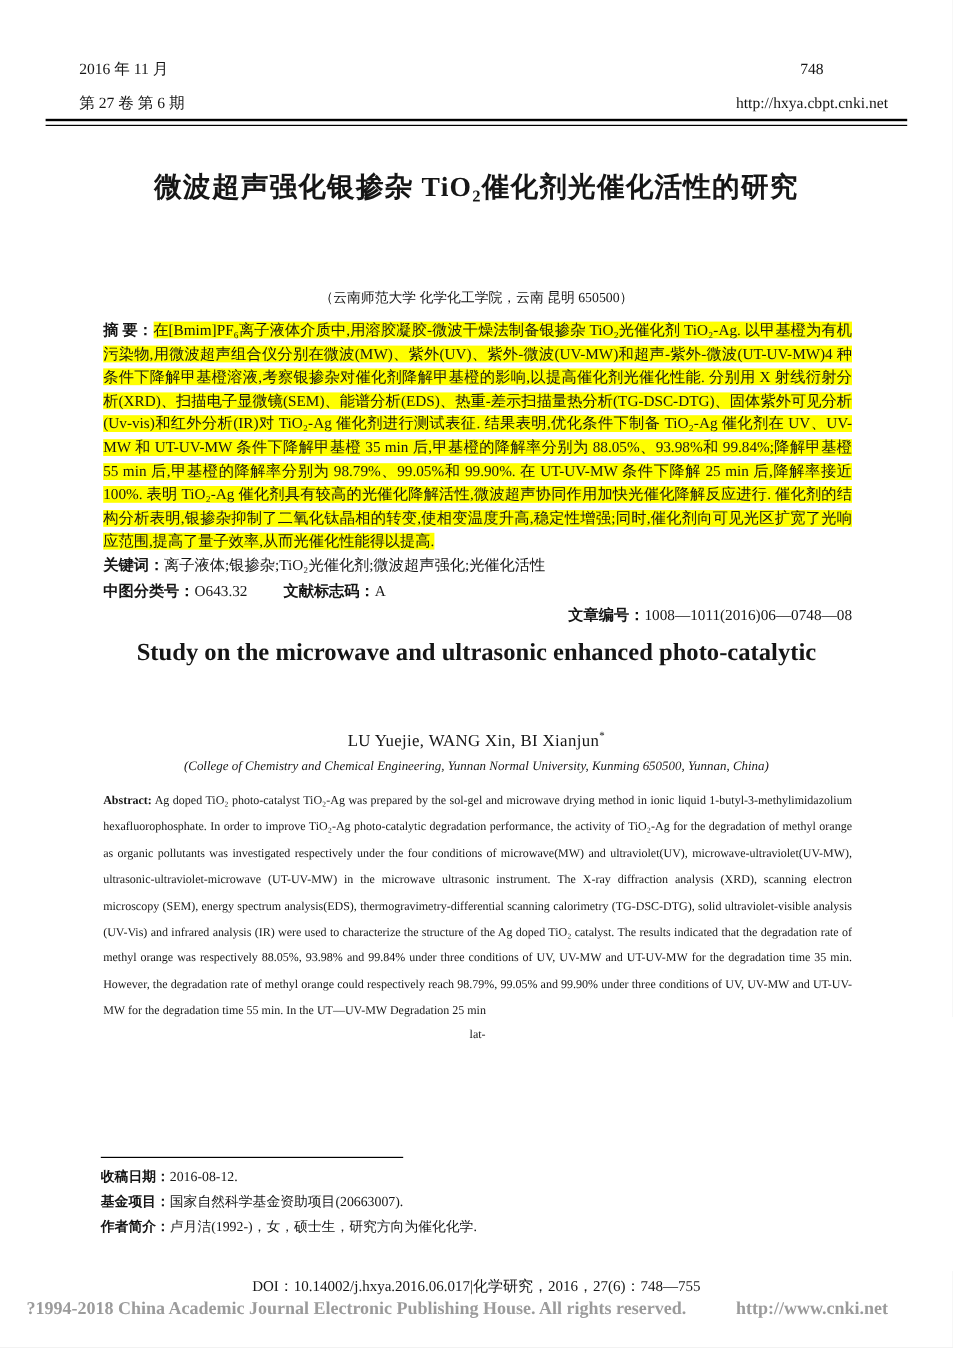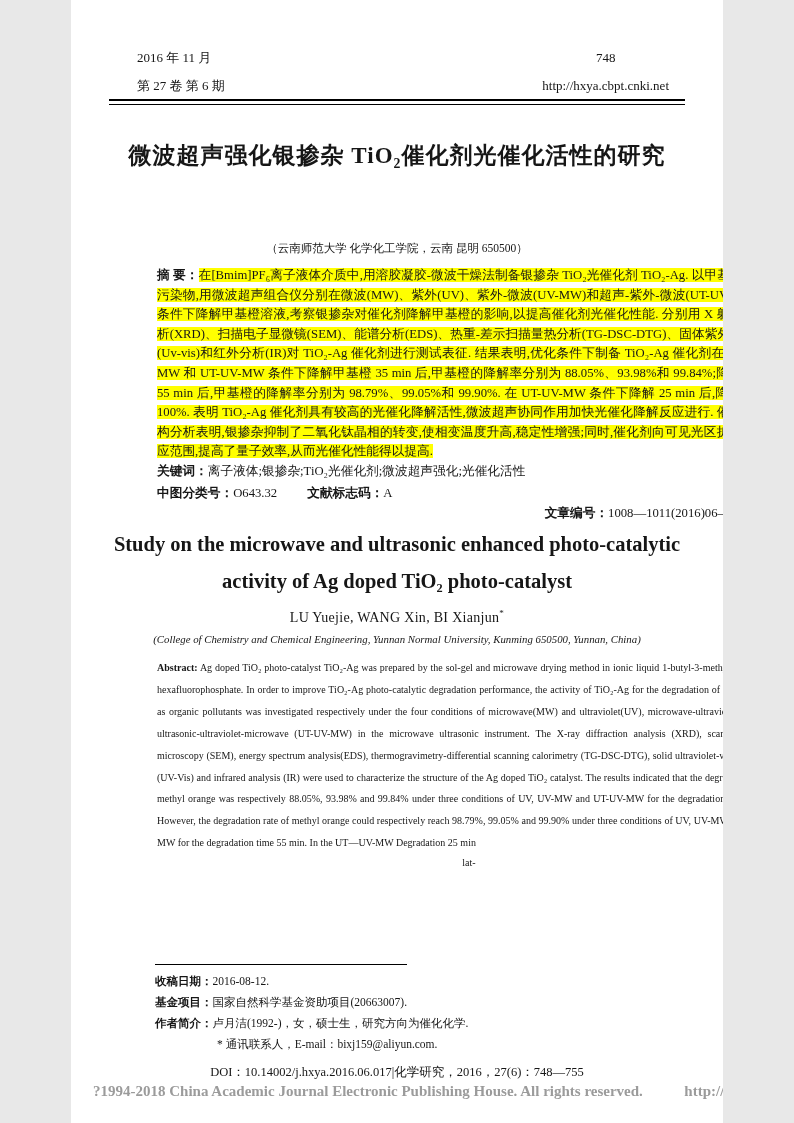--- a/index.html
+++ b/index.html
@@ -1,17 +1,17 @@
 <!DOCTYPE html>
 <html><head>
 <meta charset="utf-8">
 <style>
   html,body{margin:0;padding:0;background:#e8e8e8;}
   .page{
-    position:relative;width:652px;height:1123px;margin:0 auto;background:#ffffff;
+    position:relative;width:794px;height:1123px;margin:0 auto;background:#ffffff;
     font-family:"Liberation Serif","DejaVu Serif","DejaVu Sans",serif;
     color:#161616;overflow:hidden;
   }
   
   .hdr{position:absolute;top:44px;left:66px;right:54px;display:flex;justify-content:space-between;align-items:flex-start;font-size:13px;line-height:28px;}
   .hdr .col-left{text-align:left;}
   .hdr .col-center{text-align:center;}
   .hdr .col-right{text-align:center;}
   .jtitle-cn{letter-spacing:10px;font-size:14.5px;}
   .jtitle-en{letter-spacing:2.5px;font-size:13px;}
@@ -71,36 +71,34 @@
     <p><span class="lbl">关键词：</span><span>离子液体;银掺杂;TiO₂光催化剂;微波超声强化;光催化活性</span></p>
     <div class="class-line">
       <span class="seg1"><span class="lbl">中图分类号：</span><span>O643.32</span></span>
       <span class="seg2"><span class="lbl">文献标志码：</span><span>A</span></span>
       <span class="seg3"><span class="lbl">文章编号：</span><span>1008—1011(2016)06—0748—08</span></span>
     </div>
   </div>
 
   <div class="en-title">
     <div>Study on the microwave and ultrasonic enhanced photo-catalytic</div>
-    <div>activity of Ag doped TiO₂ photo-catalyst</div>
   </div>
   <div class="en-authors"><span>LU Yuejie, WANG Xin, BI Xianjun</span><sup>*</sup></div>
   <div class="en-affil">(College of Chemistry and Chemical Engineering, Yunnan Normal University, Kunming 650500, Yunnan, China)</div>
 
   <div class="en-abstract">
     <p><span class="lbl">Abstract:</span> <span>Ag doped TiO₂ photo-catalyst TiO₂-Ag was prepared by the sol-gel and microwave drying method in ionic liquid 1-butyl-3-methylimidazolium hexafluorophosphate. In order to improve TiO₂-Ag photo-catalytic degradation performance, the activity of TiO₂-Ag for the degradation of methyl orange as organic pollutants was investigated respectively under the four conditions of microwave(MW) and ultraviolet(UV), microwave-ultraviolet(UV-MW), ultrasonic-ultraviolet-microwave (UT-UV-MW) in the microwave ultrasonic instrument. The X-ray diffraction analysis (XRD), scanning electron microscopy (SEM), energy spectrum analysis(EDS), thermogravimetry-differential scanning calorimetry (TG-DSC-DTG), solid ultraviolet-visible analysis (UV-Vis) and infrared analysis (IR) were used to characterize the structure of the Ag doped TiO₂ catalyst. The results indicated that the degradation rate of methyl orange was respectively 88.05%, 93.98% and 99.84% under three conditions of UV, UV-MW and UT-UV-MW for the degradation time 35 min. However, the degradation rate of methyl orange could respectively reach 98.79%, 99.05% and 99.90% under three conditions of UV, UV-MW and UT-UV-MW for the degradation time 55 min. In the UT—UV-MW Degradation 25 min</span></p>
     <div class="en-cont">lat-</div>
   </div>
 
   <div class="footnotes">
     <div class="fn-rule"></div>
     <div class="fn-row"><span class="lbl">收稿日期：</span><span>2016-08-12.</span></div>
     <div class="fn-row"><span class="lbl">基金项目：</span><span>国家自然科学基金资助项目(20663007).</span></div>
     <div class="fn-row"><span class="lbl">作者简介：</span><span>卢月洁(1992-)，女，硕士生，研究方向为催化化学.</span></div>
-    <div class="fn-row fn-corr"><span>* 通讯联系人，E-mail：bixj159@aliyun.com.</span></div>
   </div>
 
   <div class="doi-line">DOI：10.14002/j.hxya.2016.06.017|化学研究，2016，27(6)：748—755</div>
   <div class="copyright">
     <span>?1994-2018 China Academic Journal Electronic Publishing House. All rights reserved.</span>
     <span class="cr-url">http://www.cnki.net</span>
   </div>
 
 </div>
 

